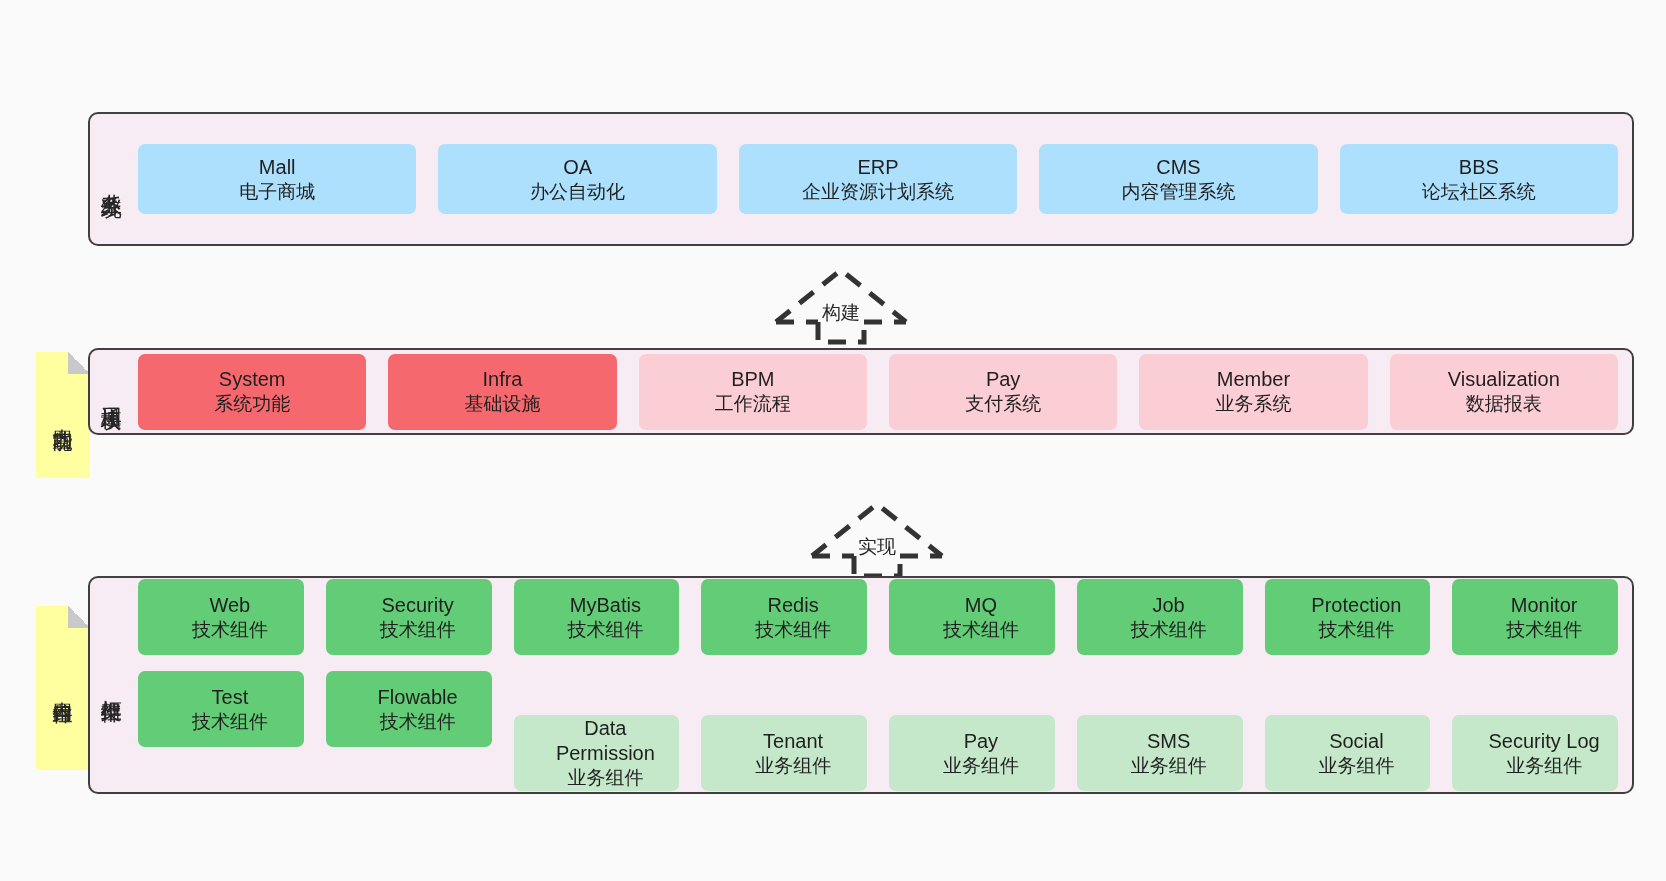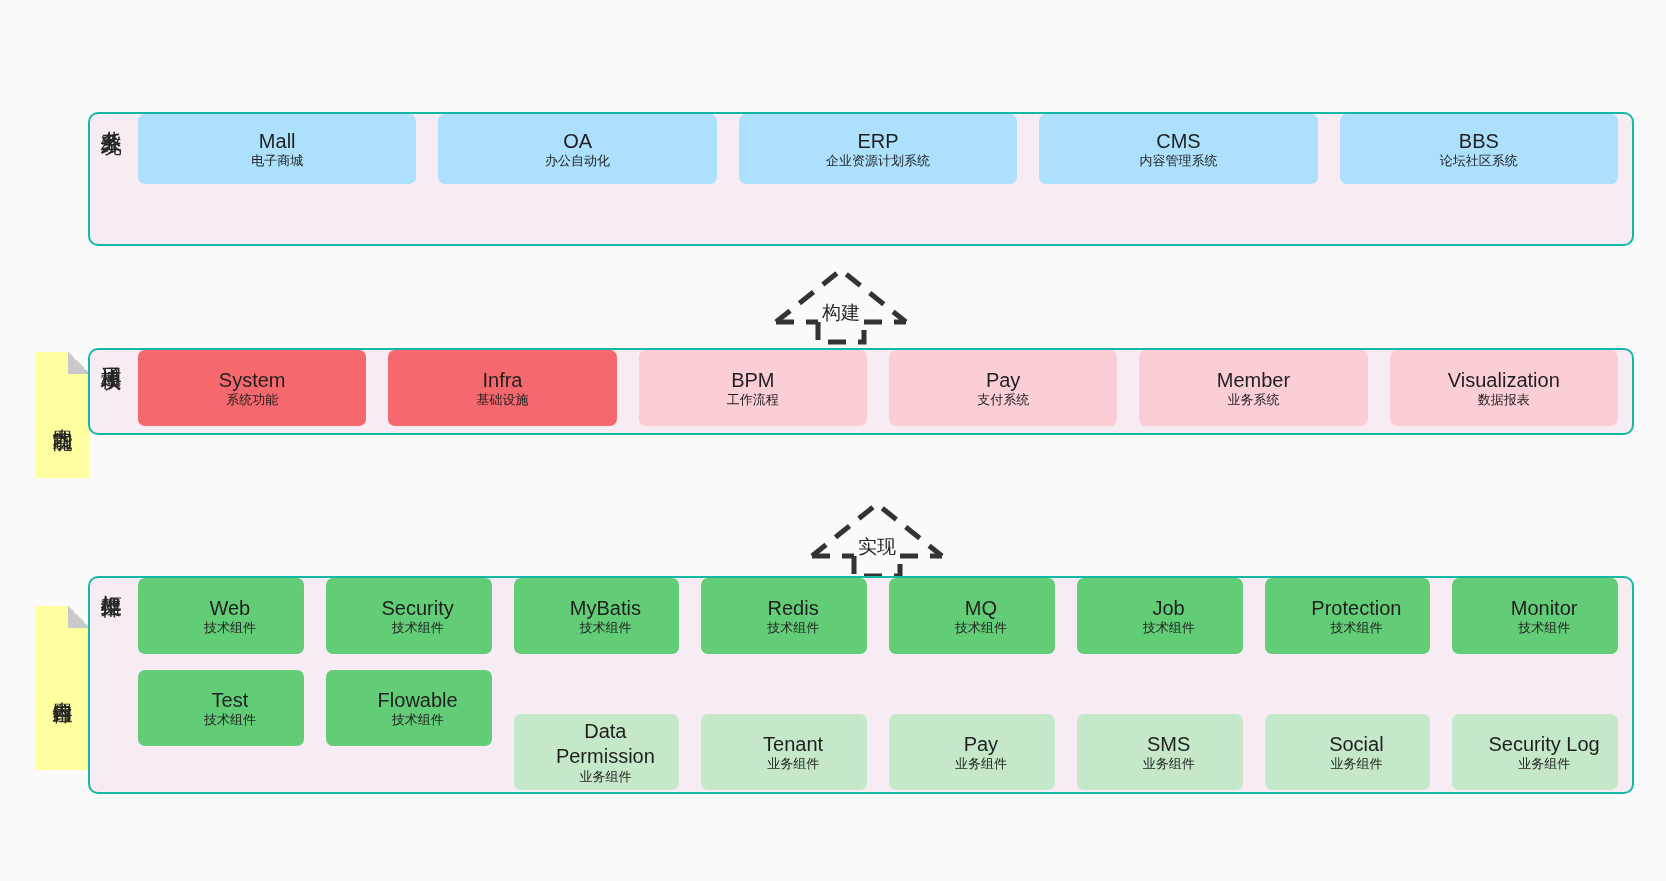--- a/index.html
+++ b/index.html
@@ -14,24 +14,24 @@
     font-family: "Liberation Sans", "DejaVu Sans", sans-serif;
     color: #2a2a2a;
     overflow: hidden;
   }
 
   
   .layer {
     position: absolute;
     box-sizing: border-box;
     background: #f7ecf4;
-    border: 2px solid #14b8a6;
+    border: 2px solid #404040;
     border-radius: 10px;
     display: flex;
-    align-items: flex-start;
+    align-items: center;
   }
 
   
   .layer-title {
     flex: 0 0 auto;
     width: 42px;
     display: flex;
     align-items: center;
     justify-content: center;
     font-size: 21px;
@@ -68,21 +68,21 @@
     justify-content: center;
     text-align: center;
     line-height: 1.24;
     font-size: 20px;
     color: #1f1f1f;
     padding: 4px 6px;
     box-sizing: border-box;
     user-select: none;
   }
   .cell .ln { display: block; }
-  .cell .sub { font-size: 13px; font-family: Liberation Serif, serif; }
+  .cell .sub { font-size: 19px; font-family: Liberation Serif, serif; }
 
   
   .fill-blue        { background: #ace0fd; }
   .fill-red         { background: #f4686e; }
   .fill-pink        { background: #fbcdd4; }
   .fill-green       { background: #63cc77; }
   .fill-lightgreen  { background: #c4e8c9; margin-top: 44px; }
 
   
   #layer-business   { left: 88px;  top: 112px; width: 1546px; height: 134px; }

